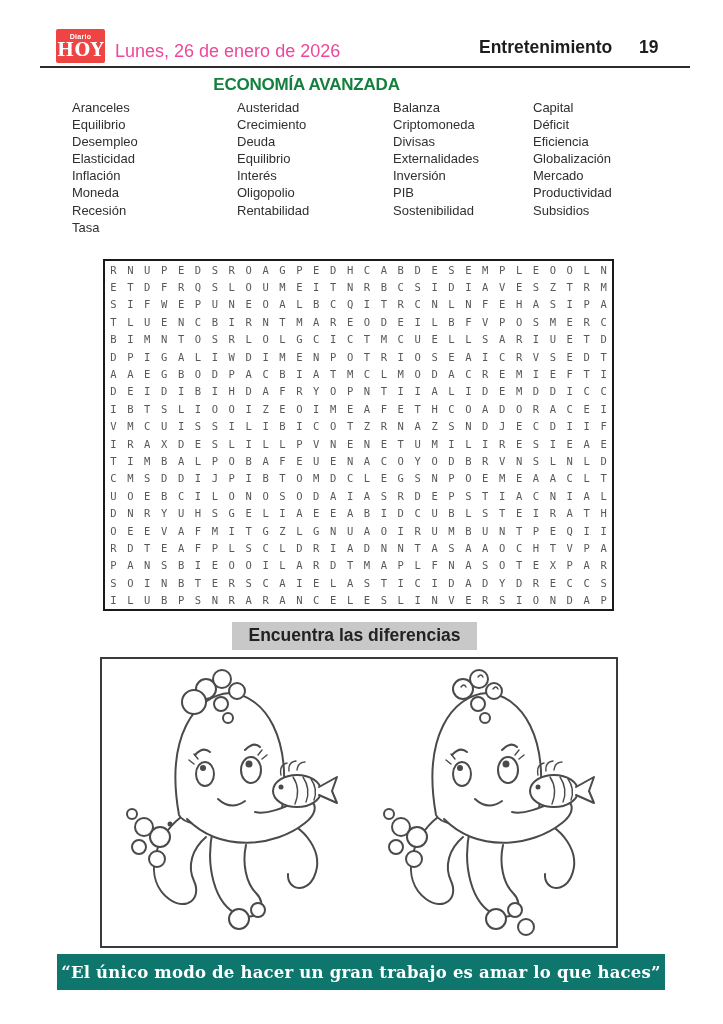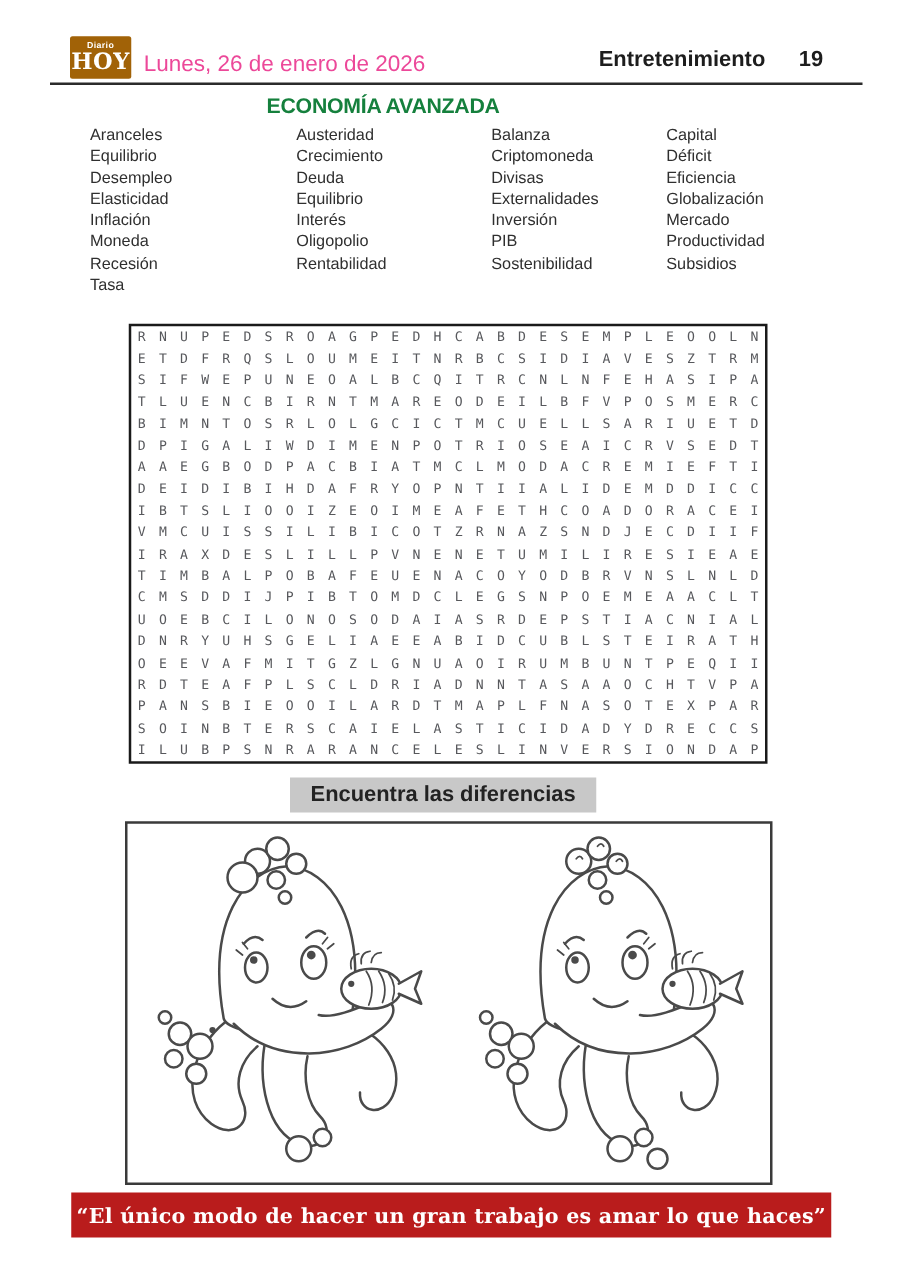--- a/index.html
+++ b/index.html
@@ -50,21 +50,21 @@
   .quote-bar{
     position:absolute;left:57px;top:954px;width:608px;height:36px;background:#4cae52;
     color:#fff;display:flex;align-items:center;justify-content:center;
     font-family:"DejaVu Serif", serif;font-weight:bold;font-size:16.5px;letter-spacing:.2px;
     white-space:nowrap;
   }
 </style>
 </head>
 <body>
 
-<div class="logo" style="background: #a16207;">
+<div class="logo" style="background: #ef4444;">
   <div class="logo-top">Diario</div>
   <div class="logo-main">HOY</div>
 </div>
 <div class="date">Lunes, 26 de enero de 2026</div>
 <div class="section-name">Entretenimiento</div>
 <div class="page-num">19</div>
 <div class="header-rule"></div>
 
 <div class="puzzle-title">ECONOMÍA AVANZADA</div>
 <div class="word-col" id="wcol0">
@@ -802,15 +802,15 @@
     <circle cx="40" cy="192" r="8" fill="#fff"></circle>
     <circle cx="15" cy="147" r="5" fill="#fff"></circle>
 
     <circle cx="122" cy="252" r="10" fill="#fff"></circle>
     <circle cx="141" cy="243" r="7" fill="#fff"></circle>
     <circle cx="152" cy="260" r="8" fill="#fff"></circle>
   </svg>
     </div>
 </div>
 
-<div class="quote-bar" id="quote-bar" style="background: #b91c1c;">
+<div class="quote-bar" id="quote-bar" style="background: #0f766e;">
   <span>“El único modo de hacer un gran trabajo es amar lo que haces”</span>
 </div>
 
 </body></html>

